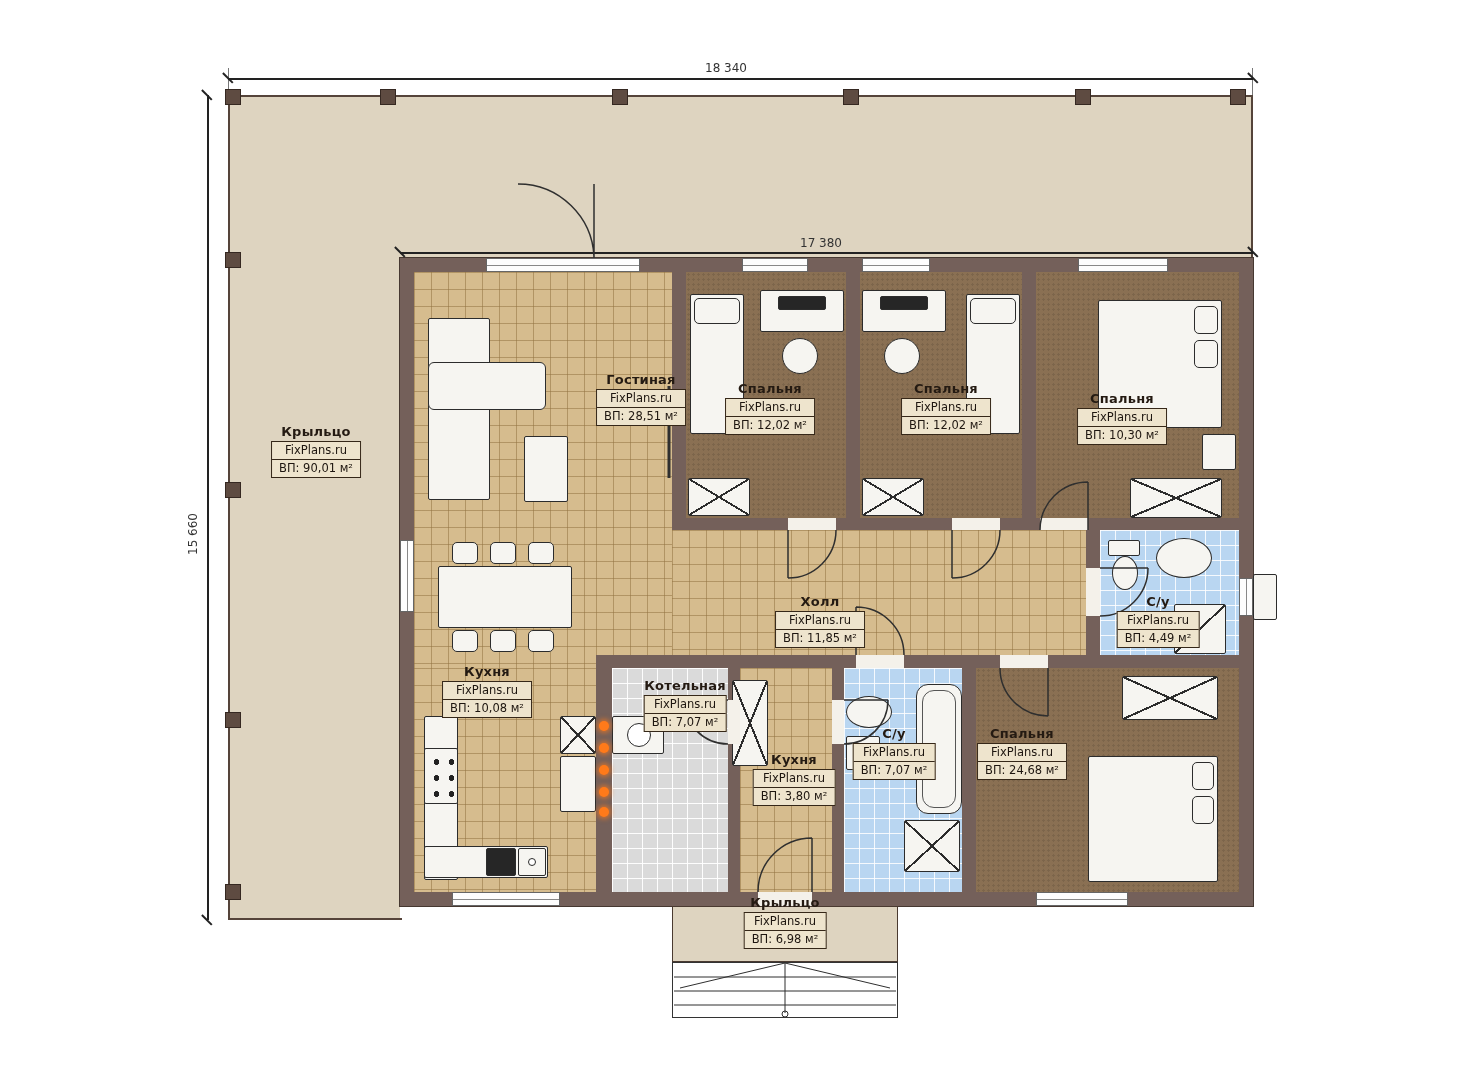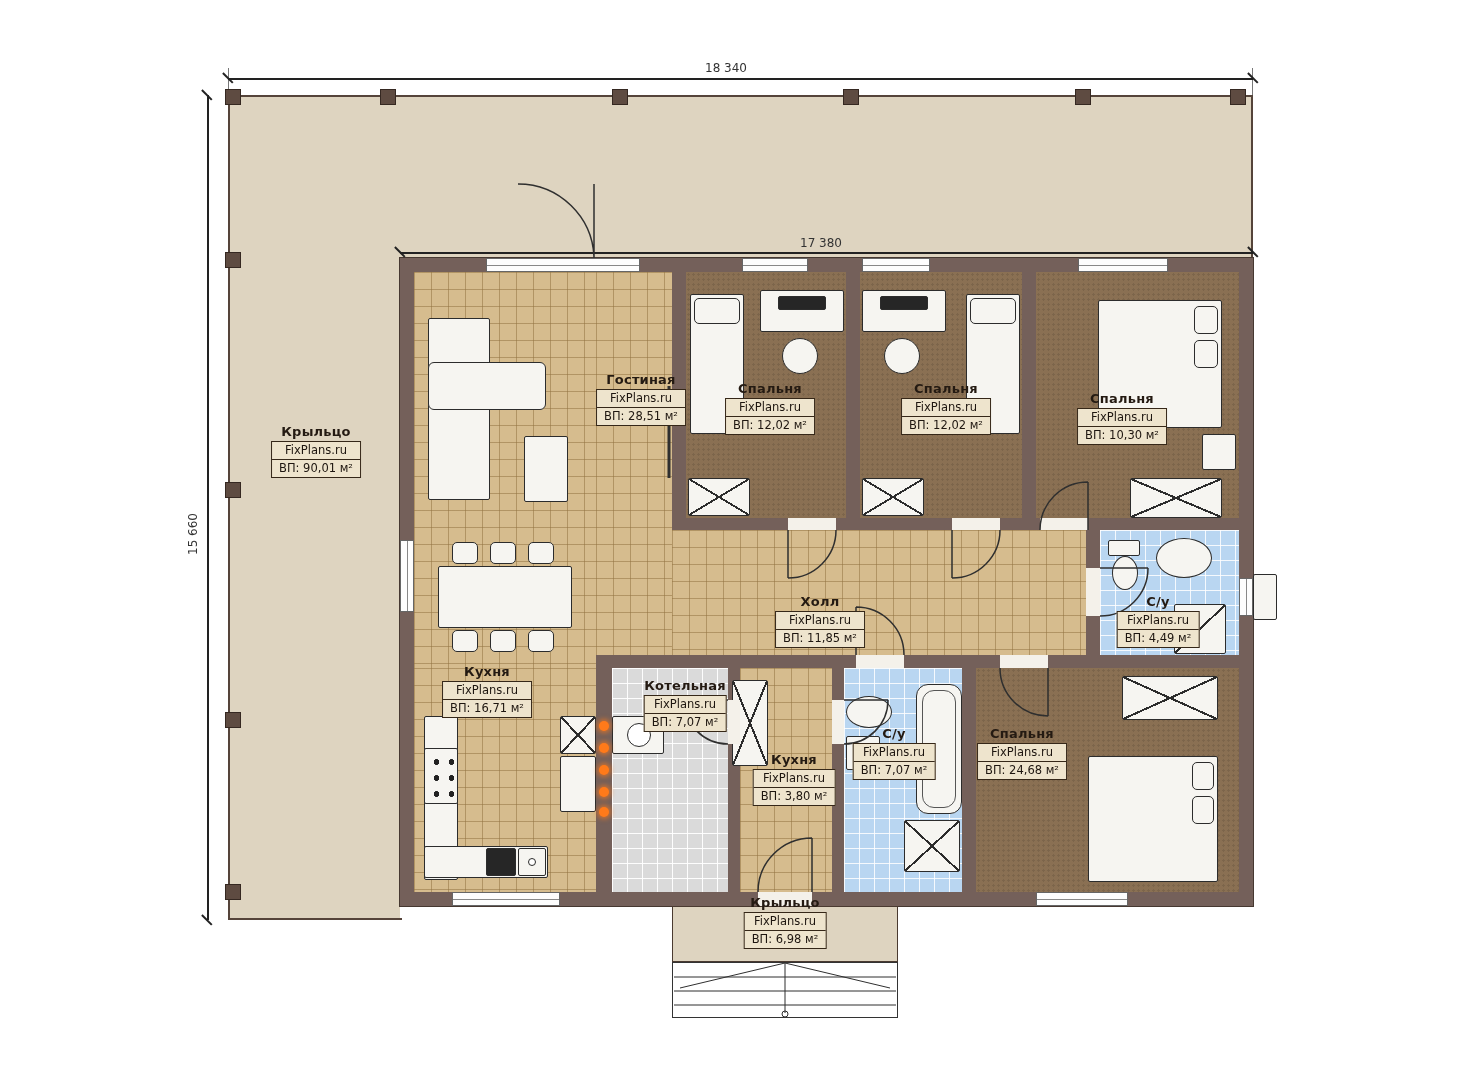--- a/index.html
+++ b/index.html
@@ -283,21 +283,21 @@
     <div class="rbox">
       <div class="rbrand">FixPlans.ru</div>
       <div class="rarea">ВП: 4,49 м²</div>
     </div>
   </div>
 
   <div class="rlabel" style="left:487px;top:664px">
     <div class="rname">Кухня</div>
     <div class="rbox">
       <div class="rbrand">FixPlans.ru</div>
-      <div class="rarea">ВП: 16,71 м²</div>
+      <div class="rarea">ВП: 10,08 м²</div>
     </div>
   </div>
 
   <div class="rlabel" style="left:685px;top:678px">
     <div class="rname">Котельная</div>
     <div class="rbox">
       <div class="rbrand">FixPlans.ru</div>
       <div class="rarea">ВП: 7,07 м²</div>
     </div>
   </div>

